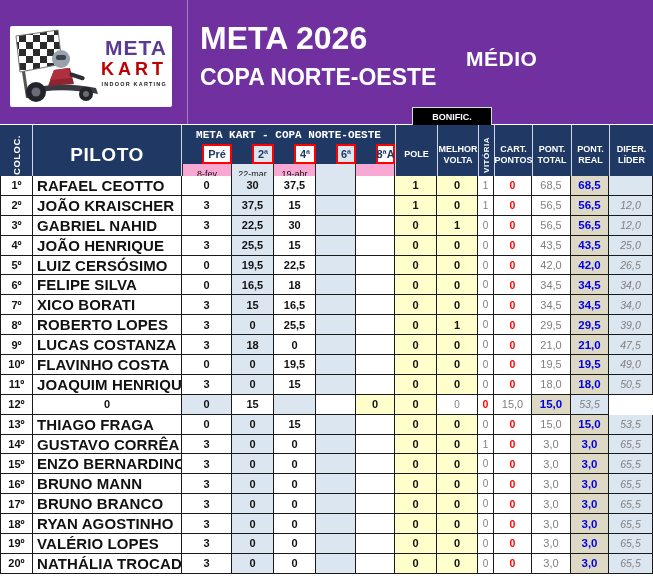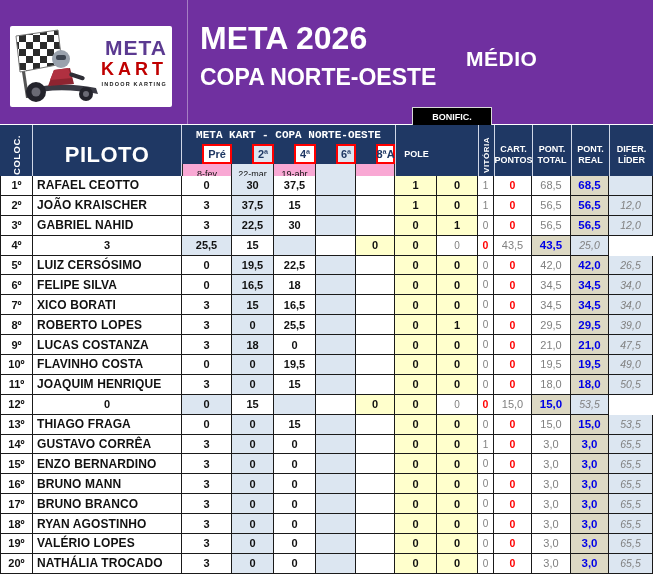--- a/index.html
+++ b/index.html
@@ -60,21 +60,21 @@
   }
   .hcell { color:#fff; display:flex; align-items:center; justify-content:center; }
   .h-coloc {
     grid-column:1; grid-row:1/4; border-right:1px solid #cfd6e6;
   }
   .h-coloc span {
     writing-mode:vertical-rl; transform:rotate(180deg);
     font-size:9.5px; font-weight:bold; letter-spacing:.5px;
   }
   .h-piloto {
-    grid-column:2; grid-row:1/4; font-size:22px; font-weight:bold;
+    grid-column:2; grid-row:1/4; font-size:19px; font-weight:bold;
     border-right:1px solid #cfd6e6; letter-spacing:.5px;
   }
   .h-series { grid-column:3/8; grid-row:1; font-size:11px; font-weight:bold;font-family:Liberation Mono, monospace; }
   .h-race {
     grid-row:2; background:#fff; color:#1F3864;
     font-size:11px; font-weight:bold;
     border:2px solid var(--alert-red,#FF0000);
     display:flex; align-items:center; justify-content:center;margin-left:20px;
   }
   .h-race.tint { background:var(--tint-blue,#DCE6F1); }
@@ -94,21 +94,21 @@
   .tbody { position:absolute; left:0; top:176px; width:531px; }
   .row { height:19.9px; }
   .cell {
     display:flex; align-items:center; justify-content:center;
     font-size:11px; color:#111; background:#fff;
     border-right:1px solid #1a1a1a; border-bottom:1px solid #1a1a1a;
     overflow:hidden; white-space:nowrap;
   }
   .row .cell:first-child { border-left:1px solid #1a1a1a; }
   .cell.pos  { font-weight:bold; font-size:11px; }
-  .cell.name { justify-content:flex-start; padding-left:4px; font-weight:600; font-size:12px; letter-spacing:.1px; }
+  .cell.name { justify-content:flex-start; padding-left:4px; font-weight:600; font-size:15px; letter-spacing:.1px; }
   .cell.race { font-weight:600; }
   .cell.tint { background:var(--tint-blue,#DCE6F1); }
   .cell.bonus { background:var(--bonus-yellow,#FFFFCC); font-weight:600; }
   .cell.vit   { color:var(--muted-gray,#808080); font-size:10px; }
   .cell.cart  { color:var(--alert-red,#FF0000); font-weight:bold; font-size:10.5px; }
   .cell.ptotal{ color:var(--muted-gray,#808080); }
   .cell.preal { background:var(--real-beige,#DDD9C4); color:var(--real-blue,#0000E6); font-weight:bold; font-size:11.5px; }
   .cell.difer { background:var(--tint-blue,#DCE6F1); color:var(--muted-gray,#808080); font-style:italic; font-size:10.5px; }
 </style>
 </head>
@@ -167,20 +167,21 @@
     <div class="h-race tint" style="grid-column:6">6ª</div>
     <div class="h-race" style="grid-column:7">8ªA</div>
 
     <div class="h-date first" style="grid-column:3">8-fev</div>
     <div class="h-date tint" style="grid-column:4">22-mar</div>
     <div class="h-date" style="grid-column:5">19-abr</div>
     <div class="h-date tint" style="grid-column:6"></div>
     <div class="h-date" style="grid-column:7"></div>
 
     <div class="hcell h-stat" style="grid-column:8">POLE</div>
+    <div class="hcell h-stat" style="grid-column:9">MELHOR VOLTA</div>
     <div class="hcell h-stat vert" style="grid-column:10">
       <span>VITÓRIA</span>
     </div>
     <div class="hcell h-stat" style="grid-column:11">CART. PONTOS</div>
     <div class="hcell h-stat" style="grid-column:12">PONT. TOTAL</div>
     <div class="hcell h-stat" style="grid-column:13">PONT. REAL</div>
     <div class="hcell h-stat" style="grid-column:14">DIFER. LÍDER</div>
   </div>
 
   <div class="tbody">
@@ -227,20 +228,21 @@
       <div class="cell bonus">0</div>
       <div class="cell bonus">1</div>
       <div class="cell vit">0</div>
       <div class="cell cart">0</div>
       <div class="cell ptotal">56,5</div>
       <div class="cell preal">56,5</div>
       <div class="cell difer">12,0</div>
     </div>
       <div class="row grid">
       <div class="cell pos">4º</div>
+      <div class="cell name">JOÃO HENRIQUE</div>
       <div class="cell race">3</div>
       <div class="cell race tint">25,5</div>
       <div class="cell race">15</div>
       <div class="cell race tint"></div>
       <div class="cell race"></div>
       <div class="cell bonus">0</div>
       <div class="cell bonus">0</div>
       <div class="cell vit">0</div>
       <div class="cell cart">0</div>
       <div class="cell ptotal">43,5</div>

